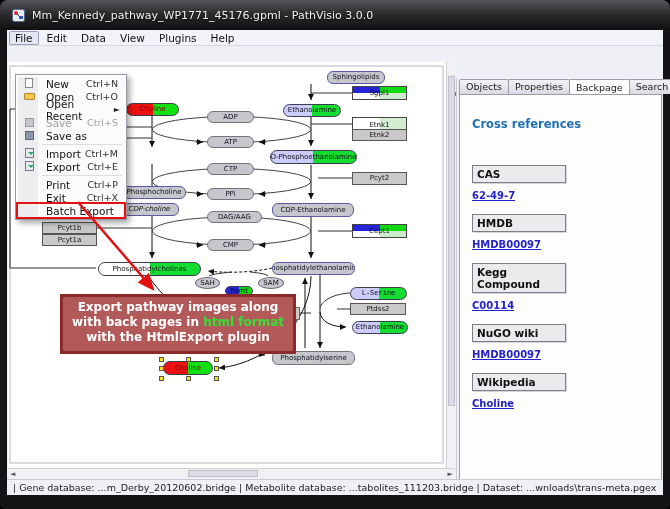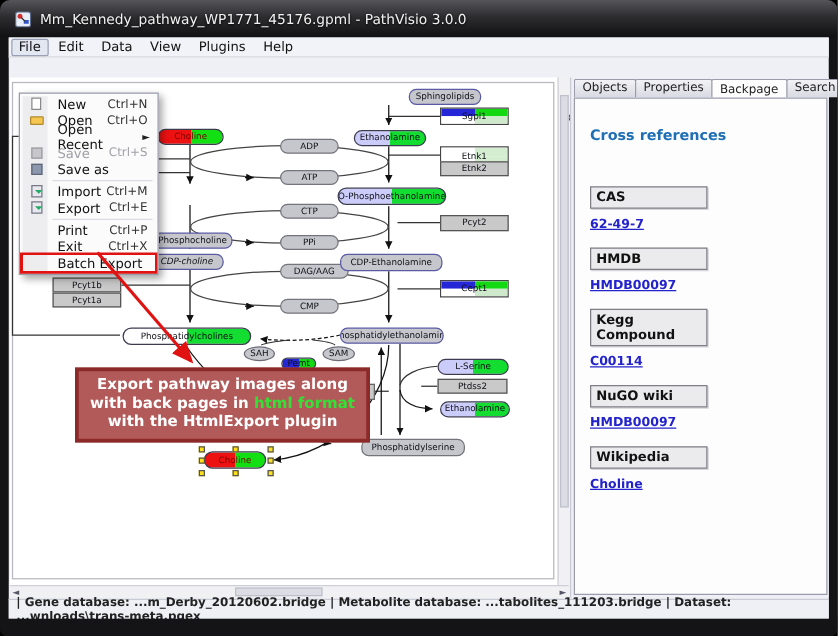--- a/index.html
+++ b/index.html
@@ -23,56 +23,56 @@
   .tsep{width:1px;height:13px;background:#c5c7d2;margin:0 5px;}
   .tbtn{display:flex;align-items:center;gap:1px;padding:1px 2px;margin:0 1px;border:1px solid transparent;border-radius:2px;}
   .tbtn svg{display:block;}
   .chip{display:inline-block;border:1px solid #667;background:#dfe3ee;font-size:5.5px;line-height:7px;padding:0 2px;border-radius:1px;color:#223;}
   .dcaret{font-size:6px;color:#444;}
   
   .canvas{position:absolute;left:1px;top:32px;width:438px;height:406px;background:#fff;overflow:hidden;}
   .node{position:absolute;display:flex;align-items:center;justify-content:center;font-size:7px;line-height:7px;
     color:#101018;box-sizing:border-box;white-space:nowrap;overflow:hidden;z-index:2;}
   .met{background:#c6c6cd;border:1px solid #5a5aa5;border-radius:6px;}
-  .met.gry{border-color:#74747c;margin-left:17px;}
+  .met.gry{border-color:#74747c;}
   .pill{border:1px solid #3c3c50;border-radius:7px;}
   .gene{background:#c9c9c9;border:1px solid #555;}
   .ell{background:#c6c6cd;border:1px solid #6b6b77;border-radius:50%;}
   .box{background:#c9c9c9;border:1px solid #666;}
   .expr{border:1px solid #444;}
   .expr .q{position:absolute;}
   .node .lbl{position:relative;z-index:3;}
   .handle{position:absolute;width:5px;height:5px;background:#ffe01a;border:1px solid #555;z-index:6;box-sizing:border-box;}
   .callout{position:absolute;left:52px;top:232px;width:222px;height:48px;background:#b25a5a;border:3px solid #8c2a2a;
     color:#fff;font-weight:bold;font-size:12px;text-align:center;padding:3px 4px;z-index:5;line-height:1.25;}
   .callout .grn{color:#35e035;}
   
   .vscroll{position:absolute;left:439px;top:32px;width:9px;height:406px;background:#f1f1f4;border-left:1px solid #cfcfd8;box-sizing:border-box;}
   .vscroll .thumb{position:absolute;left:1px;top:14px;width:7px;height:330px;background:#dcdde4;border:1px solid #bfc0cc;box-sizing:border-box;}
   .hscroll{position:absolute;left:1px;top:438px;width:447px;height:10px;background:#f1f1f4;border-top:1px solid #cfcfd8;box-sizing:border-box;
     display:flex;align-items:center;justify-content:space-between;font-size:7px;color:#556;}
   .hscroll .thumb{position:absolute;left:180px;top:1px;width:70px;height:7px;background:#dcdde4;border:1px solid #bfc0cc;box-sizing:border-box;}
   .hscroll .arr{padding:0 2px;}
   
-  .sidebar{position:absolute;left:449px;top:32px;width:207px;height:416px;background:#eef0f5;border-left:1px solid #c9cad3;box-sizing:border-box;}
+  .sidebar{position:absolute;left:449px;top:48px;width:207px;height:416px;background:#eef0f5;border-left:1px solid #c9cad3;box-sizing:border-box;}
   .tabs{position:absolute;left:2px;top:0;height:16px;display:flex;align-items:flex-end;font-size:9.5px;color:#222;}
   .tab{background:linear-gradient(#f2f2f6,#d9dae2);border:1px solid #9a9cab;border-bottom:none;padding:1px 6px 2px 6px;
     margin-right:-1px;border-radius:2px 2px 0 0;}
   .tab.active{background:#fdfdfe;position:relative;top:1px;padding-top:2px;}
   .panel{position:absolute;left:2px;top:16px;width:203px;height:398px;background:#fdfdfe;border:1px solid #9a9cab;box-sizing:border-box;
     padding:8px 12px;overflow:hidden;}
   .xhead{color:#1f6fb5;font-weight:bold;font-size:11.5px;margin:14px 0 34px 0;}
   .xsec{margin-bottom:13px;}
   .xbox{width:84px;border:1px solid #7e7e86;background:#ebebee;font-weight:bold;font-size:10.5px;color:#111;
     padding:2px 4px;margin-bottom:7px;box-shadow:1px 1px 0 #d5d5da;}
   .xlink{font-size:10px;font-weight:bold;color:#2323cc;text-decoration:underline;}
   .xplain{font-size:10px;color:#222;}
   
   .statusbar{position:absolute;left:0;top:449px;width:656px;height:16px;background:#eef0f5;border-top:1px solid #c9cad3;
-    display:flex;align-items:center;font-size:9.5px;color:#222;padding-left:6px;box-sizing:border-box;font-weight:bold;}
+    display:flex;align-items:center;font-size:9.5px;color:#222;padding-left:6px;box-sizing:border-box;}
   
   .filemenu{position:absolute;left:8px;top:44px;width:112px;background:#fbfbfc;border:1px solid #979ba8;
     box-shadow:3px 3px 6px rgba(0,0,0,.35);z-index:50;padding:2px;box-sizing:border-box;font-size:10.5px;color:#111;}
   .filemenu:before{content:"";position:absolute;left:2px;top:2px;bottom:2px;width:20px;background:#ededf0;}
   .mi{position:relative;display:flex;align-items:center;height:13px;padding-left:2px;}
   .mi .ic{width:20px;text-align:center;flex:0 0 20px;height:11px;position:relative;}
   .mi .ml{flex:1;padding-left:6px;}
   .mi .ms{padding-right:6px;color:#333;font-size:9.5px;}
   .mi.disabled .ml,.mi.disabled .ms{color:#a0a0a6;}
   .mi .sub{padding-right:4px;font-size:8px;color:#222;}
@@ -327,21 +327,21 @@
           </div>
           <div class="node ell" style="left: 250px; top: 215px; width: 26px; height: 12px;">
             <span class="lbl">SAM</span>
           </div>
           <div class="node pill" style="left: 217px; top: 224px; width: 28px; height: 10px; background: linear-gradient(to right, rgb(38, 38, 217) 0px, rgb(38, 38, 217) 50%, rgb(18, 217, 18) 50%, rgb(18, 217, 18) 100%); border-radius: 5px;">
             <span class="lbl">Pemt</span>
           </div>
           <div class="node box" style="left: 273px; top: 245px; width: 19px; height: 13px;">
             <span class="lbl"></span>
           </div>
-          <div class="node pill" style="left: 342px; top: 225px; width: 57px; height: 13px; background: linear-gradient(to right, rgb(204, 204, 250) 0px, rgb(204, 204, 250) 50%, rgb(18, 221, 48) 50%, rgb(18, 221, 48) 100%); border-radius: 6.5px;">
+          <div class="node pill" style="left: 342px; top: 225px; width: 57px; height: 13px; background: linear-gradient(to right, rgb(204, 204, 250) 0px, rgb(204, 204, 250) 50%, rgb(18, 221, 48) 50%, rgb(18, 221, 48) 100%); border-radius: 6.5px; font-family: Liberation Mono, monospace;">
             <span class="lbl">L-Serine</span>
           </div>
           <div class="node gene" style="left: 342px; top: 241px; width: 56px; height: 12px;">
             <span class="lbl">Ptdss2</span>
           </div>
           <div class="node pill" style="left: 344px; top: 259px; width: 56px; height: 13px; background: linear-gradient(to right, rgb(204, 204, 250) 0px, rgb(204, 204, 250) 50%, rgb(18, 221, 48) 50%, rgb(18, 221, 48) 100%); border-radius: 6.5px;">
             <span class="lbl">Ethanolamine</span>
           </div>
           <div class="node met gry" style="left: 264px; top: 289px; width: 83px; height: 14px;">
             <span class="lbl">Phosphatidylserine</span>

